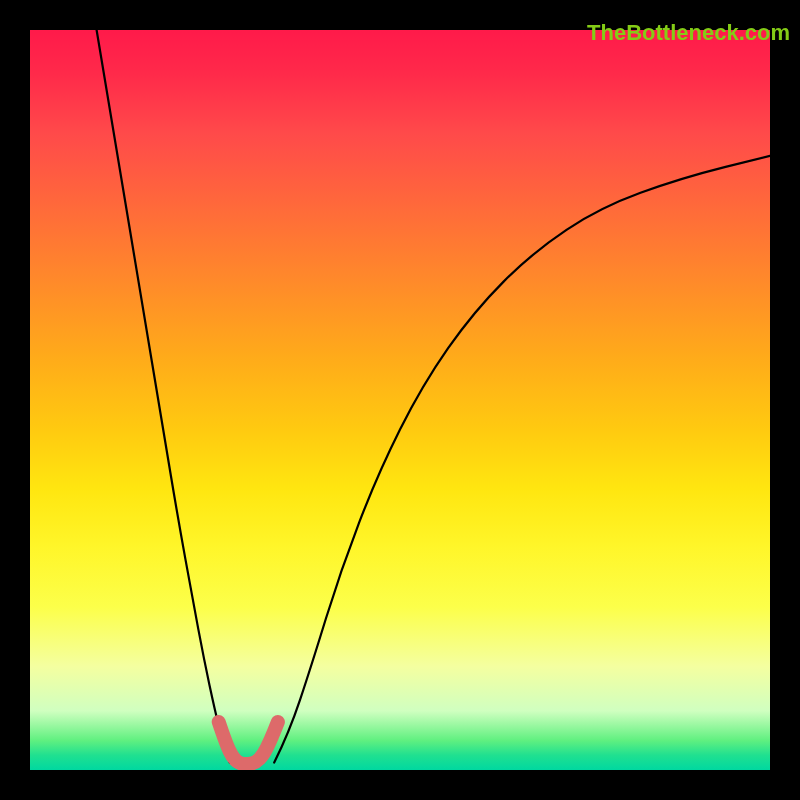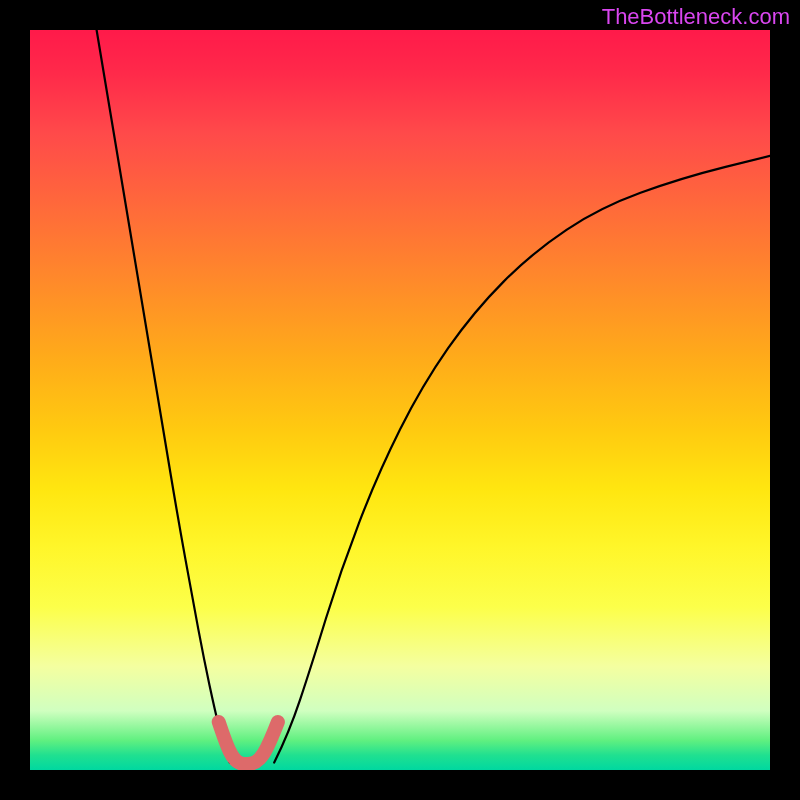--- a/index.html
+++ b/index.html
@@ -5,25 +5,25 @@
   * { margin: 0; padding: 0; box-sizing: border-box; }
   body {
     width: 800px;
     height: 800px;
     background: #000;
     position: relative;
     font-family: Arial, sans-serif;
   }
   .watermark {
     position: absolute;
-    top: 4px;
+    top: 20px;
     right: 10px;
-    color: #d946ef;
+    color: #84cc16;
     font-size: 22px;
-    font-weight: 400;
+    font-weight: 700;
     z-index: 10;
   }
   .plot-area {
     position: absolute;
     left: 30px;
     top: 30px;
     width: 740px;
     height: 740px;
     overflow: hidden;
   }

